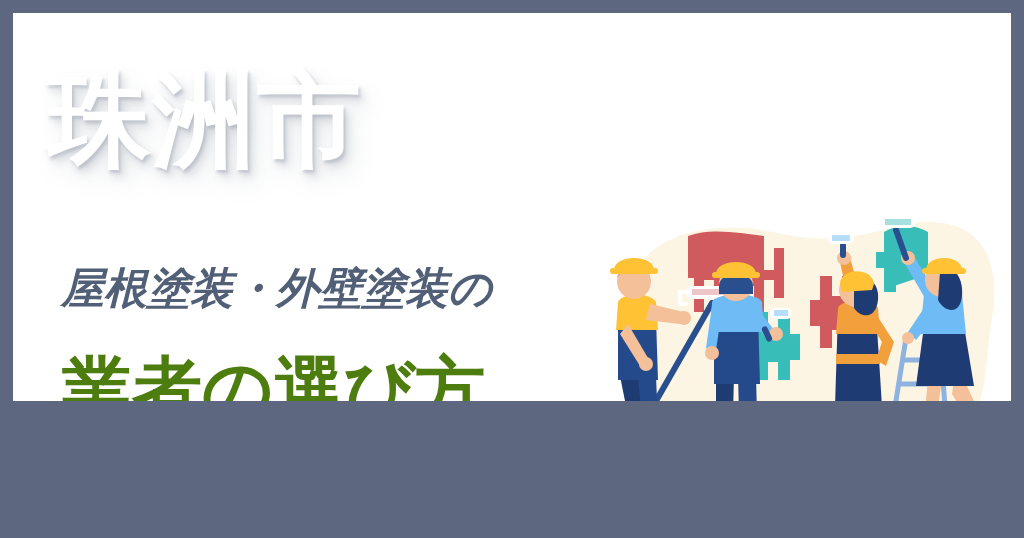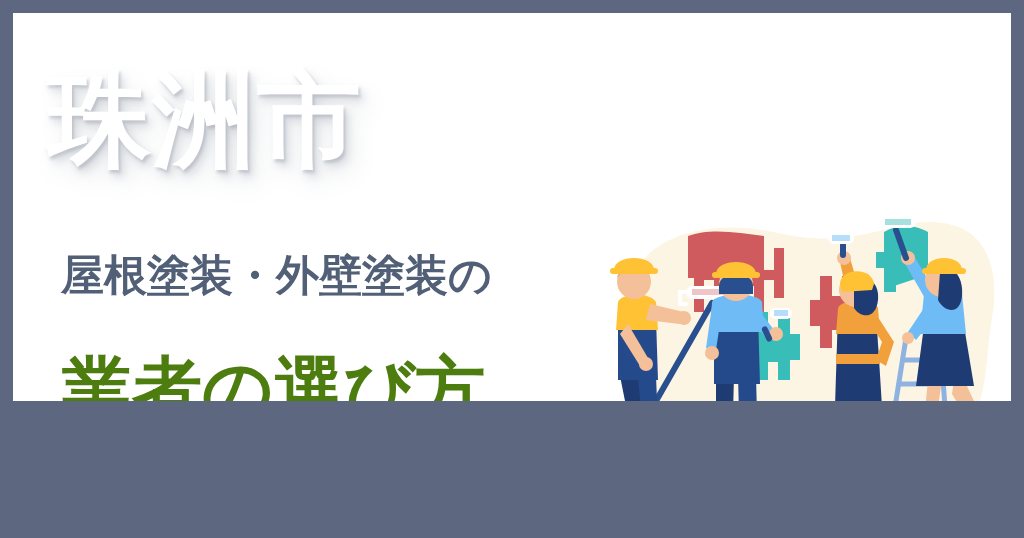--- a/index.html
+++ b/index.html
@@ -54,28 +54,29 @@
     text-shadow:
        2px 3px 3px rgba(120,128,145,0.30),
        5px 7px 9px rgba(120,128,145,0.22),
        10px 14px 22px rgba(120,128,145,0.16);
     white-space: nowrap;
   }
 
   .sub-line {
     position: absolute;
     left: 48px;
-    top: 240px;
+    top: 253px;
     width: 530px;
     font-size: 43px;
     line-height: 1.05;
     font-weight: 700;
     color: #515f77;
     letter-spacing: 0px;
     white-space: nowrap;
+    font-style: italic;
   }
 
   .main-line {
     position: absolute;
     left: 49px;
     top: 340px;
     width: 540px;
     font-size: 70px;
     line-height: 1.05;
     font-weight: 700;

